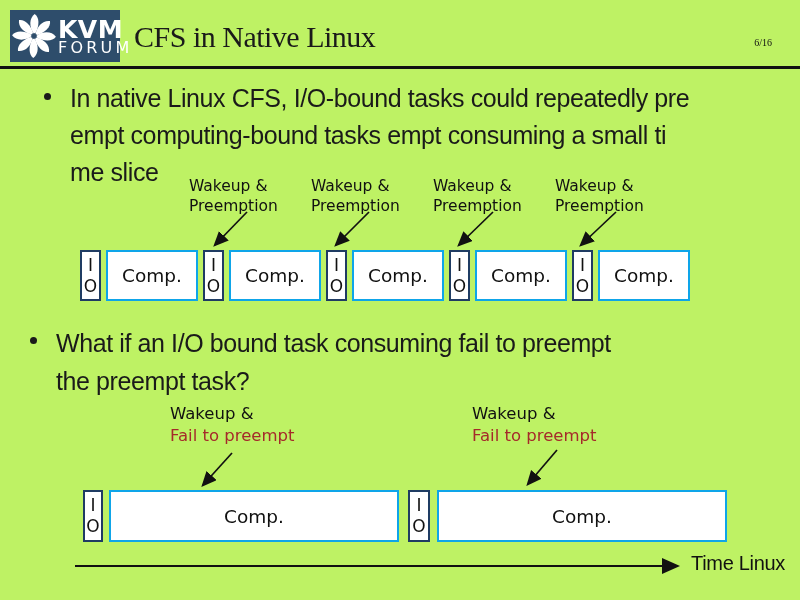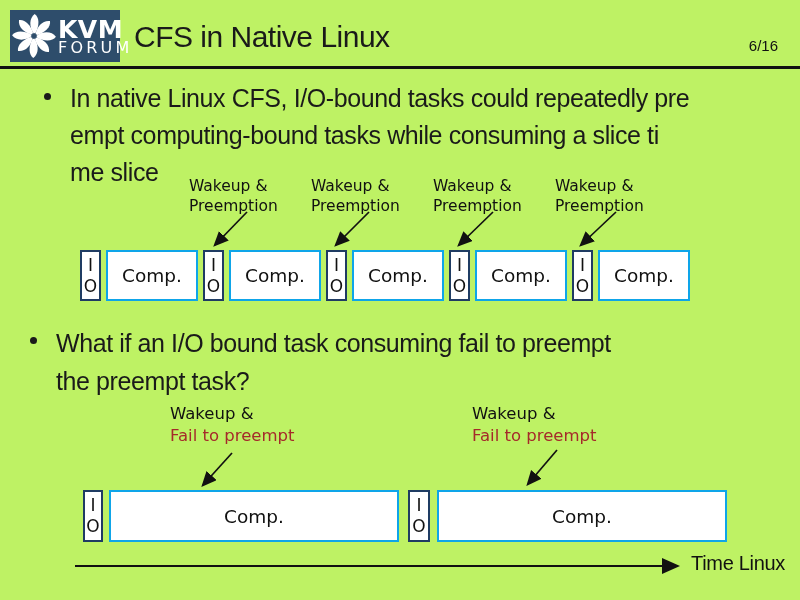--- a/index.html
+++ b/index.html
@@ -12,23 +12,23 @@
   .logo{
     position:absolute;left:10px;top:10px;width:110px;height:52px;
     background:#2e4d6b;display:flex;align-items:center;
   }
   .logo svg{margin-left:2px;flex:0 0 auto;}
   .logo-text{display:flex;flex-direction:column;margin-left:2px;color:#fff;}
   .logo-brand{font-size:25px;font-weight:bold;line-height:24px;letter-spacing:.5px;font-family:"DejaVu Sans",sans-serif;}
   .logo-sub{font-size:16px;letter-spacing:3.2px;line-height:12px;font-family:"DejaVu Sans",sans-serif;}
   .title{
     position:absolute;left:134px;top:20px;font-size:30px;letter-spacing:-.5px;
-    color:#1a1a1a;white-space:nowrap;
-  }
-  .page-num{position:absolute;right:22px;top:37px;font-size:15px;color:#111;}
+    color:#1a1a1a;white-space:nowrap;font-family:Liberation Serif, serif;
+  }
+  .page-num{position:absolute;right:28px;top:37px;font-size:10px;color:#111;font-family:Liberation Serif, serif;}
   .header-rule{position:absolute;left:0;top:66px;width:800px;height:3px;background:#111;}
   
   .bullet{position:absolute;left:56px;width:724px;}
   .bullet .dot{
     position:absolute;left:-26px;top:13px;width:7px;height:7px;border-radius:50%;background:#1a1a1a;
   }
   .bullet .ln{font-size:25px;letter-spacing:-.4px;line-height:37px;white-space:nowrap;}
   .bullet1{top:80px;margin-left:14px;}
   .bullet2{top:324px;}
   .bullet2 .ln{line-height:38px;}
@@ -105,21 +105,21 @@
       <span class="logo-sub">FORUM</span>
     </div>
   </div>
   <div class="title">CFS in Native Linux</div>
   <div class="page-num">6/16</div>
   <div class="header-rule"></div>
 
   <div class="bullet bullet1">
     <span class="dot"></span>
     <div class="ln">In native Linux CFS, I/O-bound tasks could repeatedly pre</div>
-    <div class="ln">empt computing-bound tasks while consuming a slice ti</div>
+    <div class="ln">empt computing-bound tasks empt consuming a small ti</div>
     <div class="ln">me slice</div>
   </div>
 
   <div class="callout callout1 c1a">
     <div>Wakeup &amp;</div>
     <div>Preemption</div>
   </div>
   <div class="callout callout1 c1b">
     <div>Wakeup &amp;</div>
     <div>Preemption</div>

